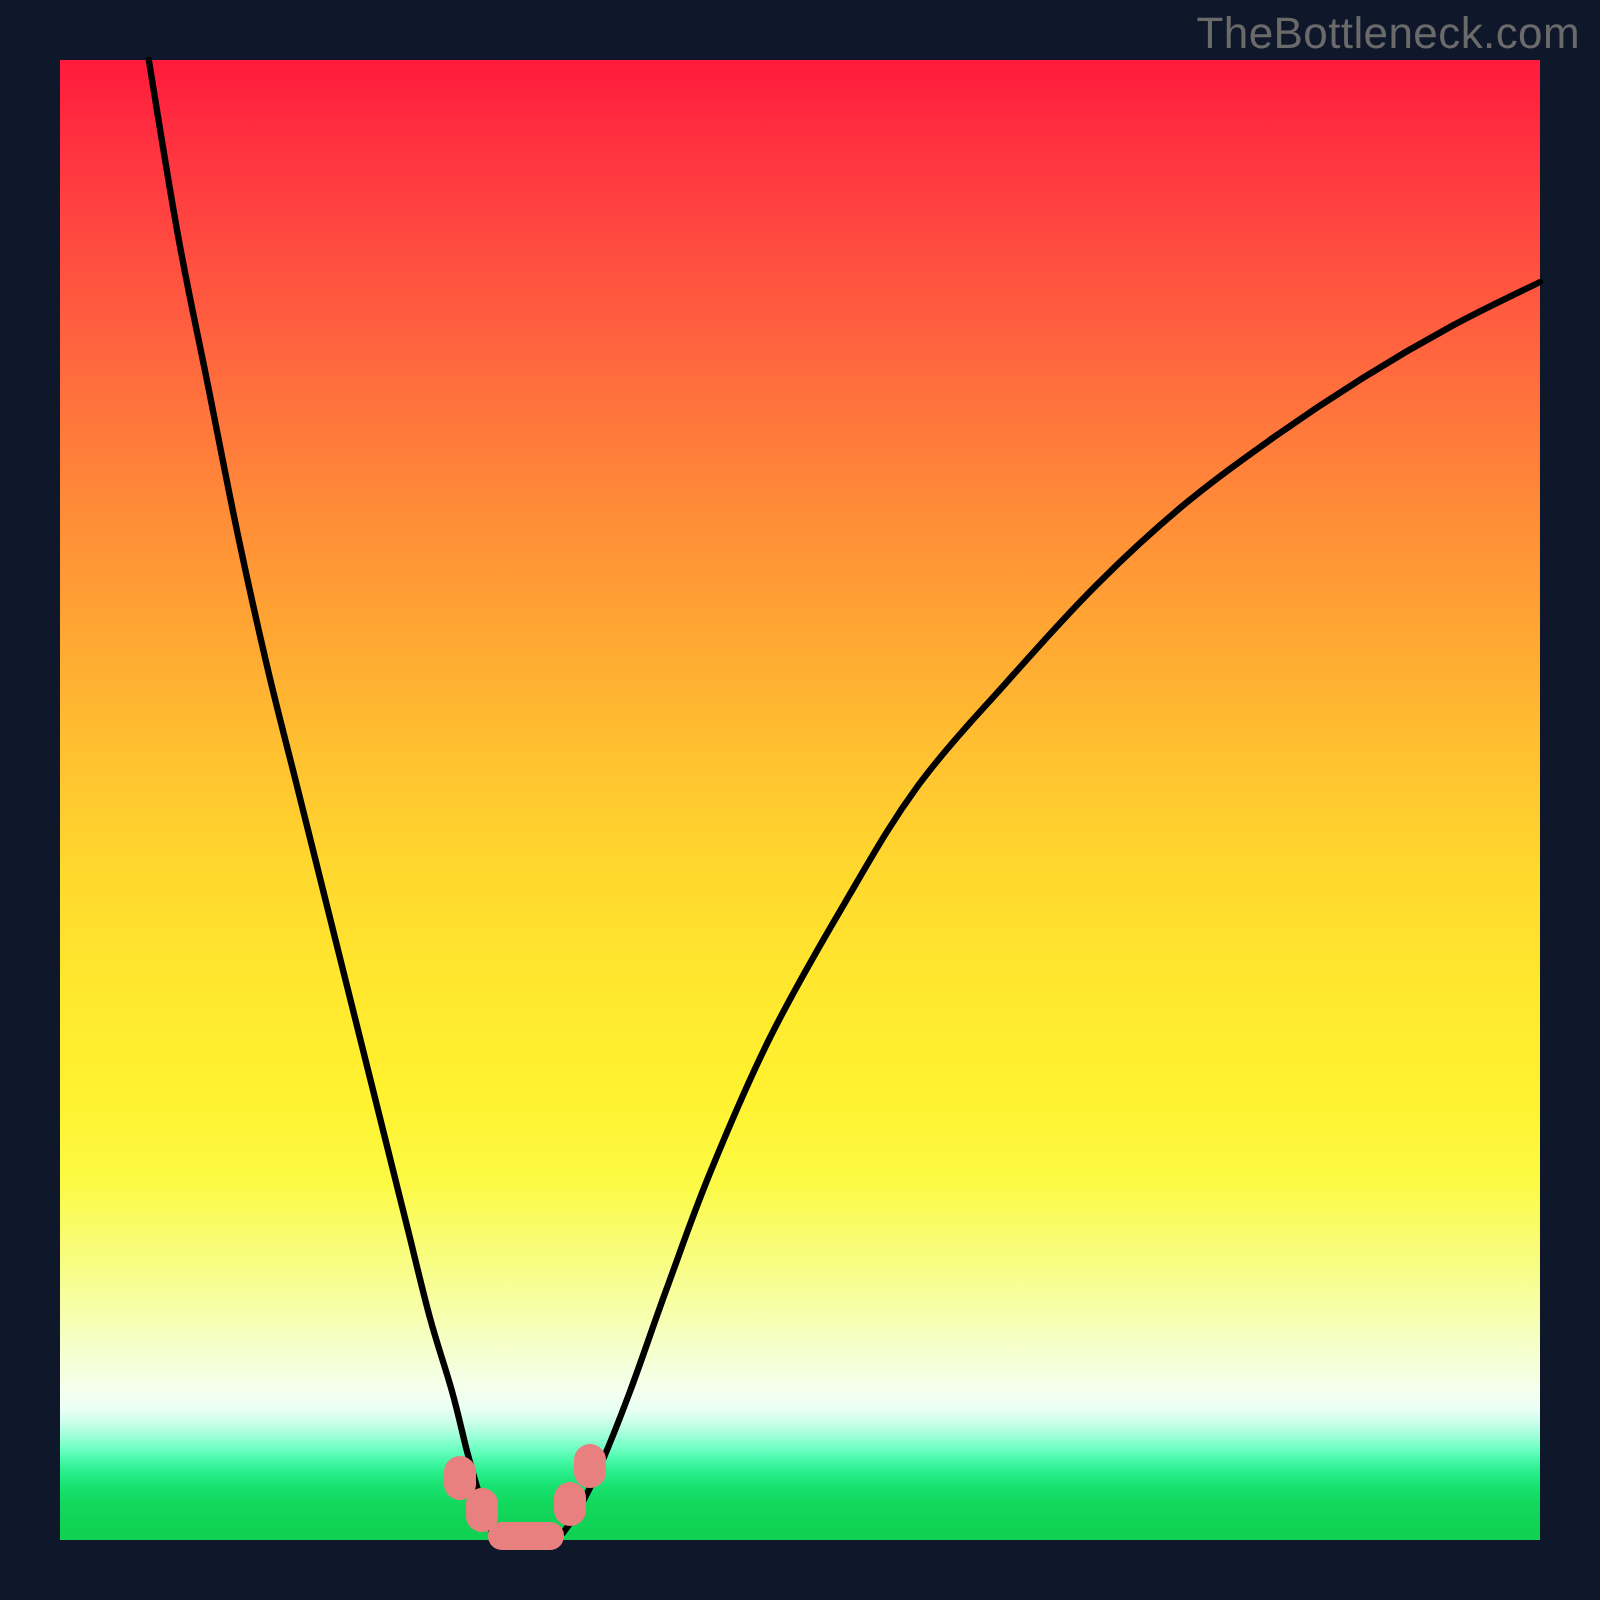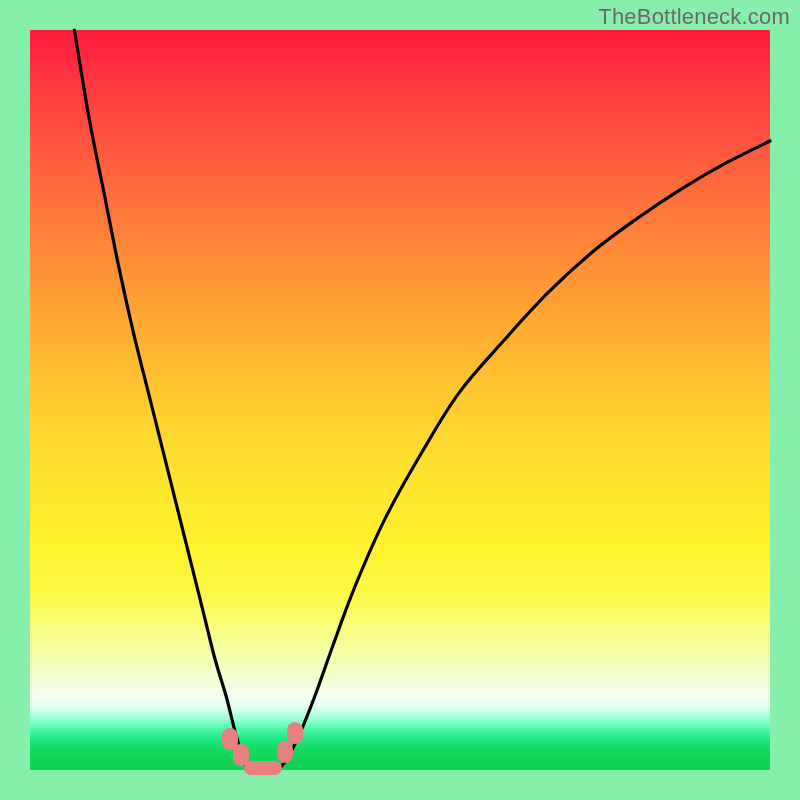--- a/index.html
+++ b/index.html
@@ -10,21 +10,21 @@
     background: #000;
     overflow: hidden;
     font-family: Arial, Helvetica, sans-serif;
   }
   .frame {
     position: absolute;
     top: 0;
     left: 0;
     width: 800px;
     height: 800px;
-    background: #86efac;
+    background: #0f172a;
   }
   .plot-area {
     position: absolute;
     left: 30px;
     top: 30px;
     width: 740px;
     height: 740px;
     background: linear-gradient(to bottom,
       #ff1a3c 0%,
       #ff3340 6%,

